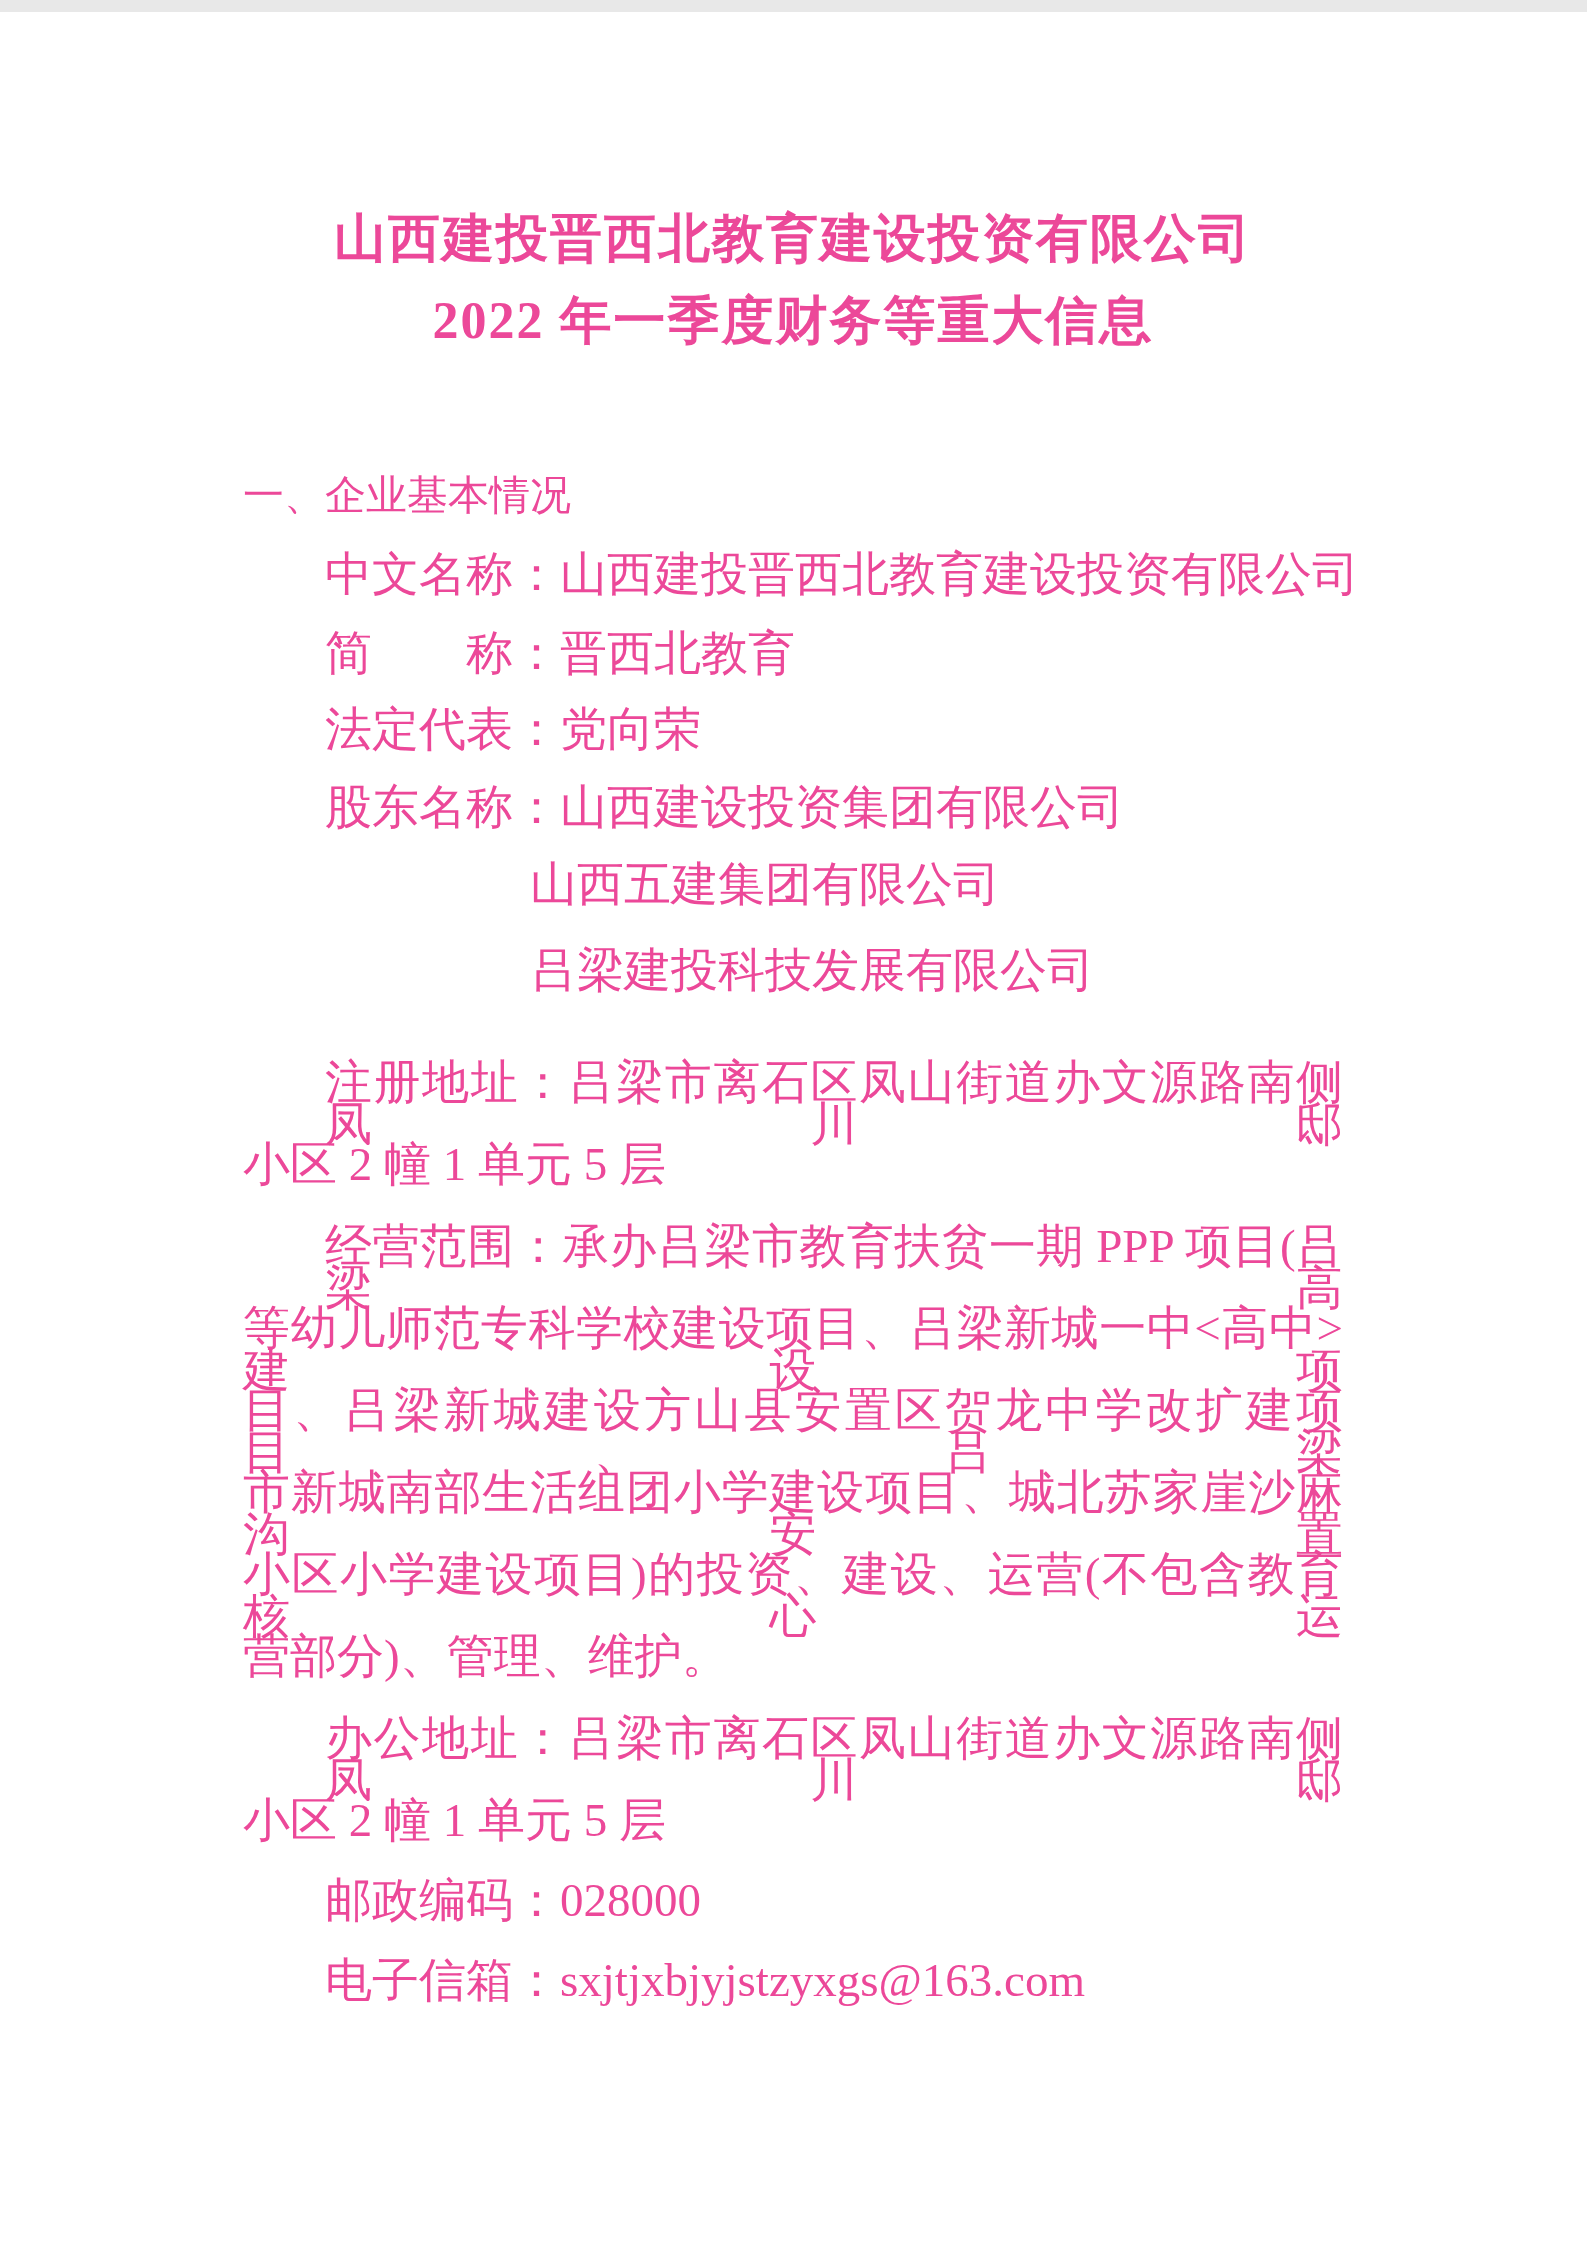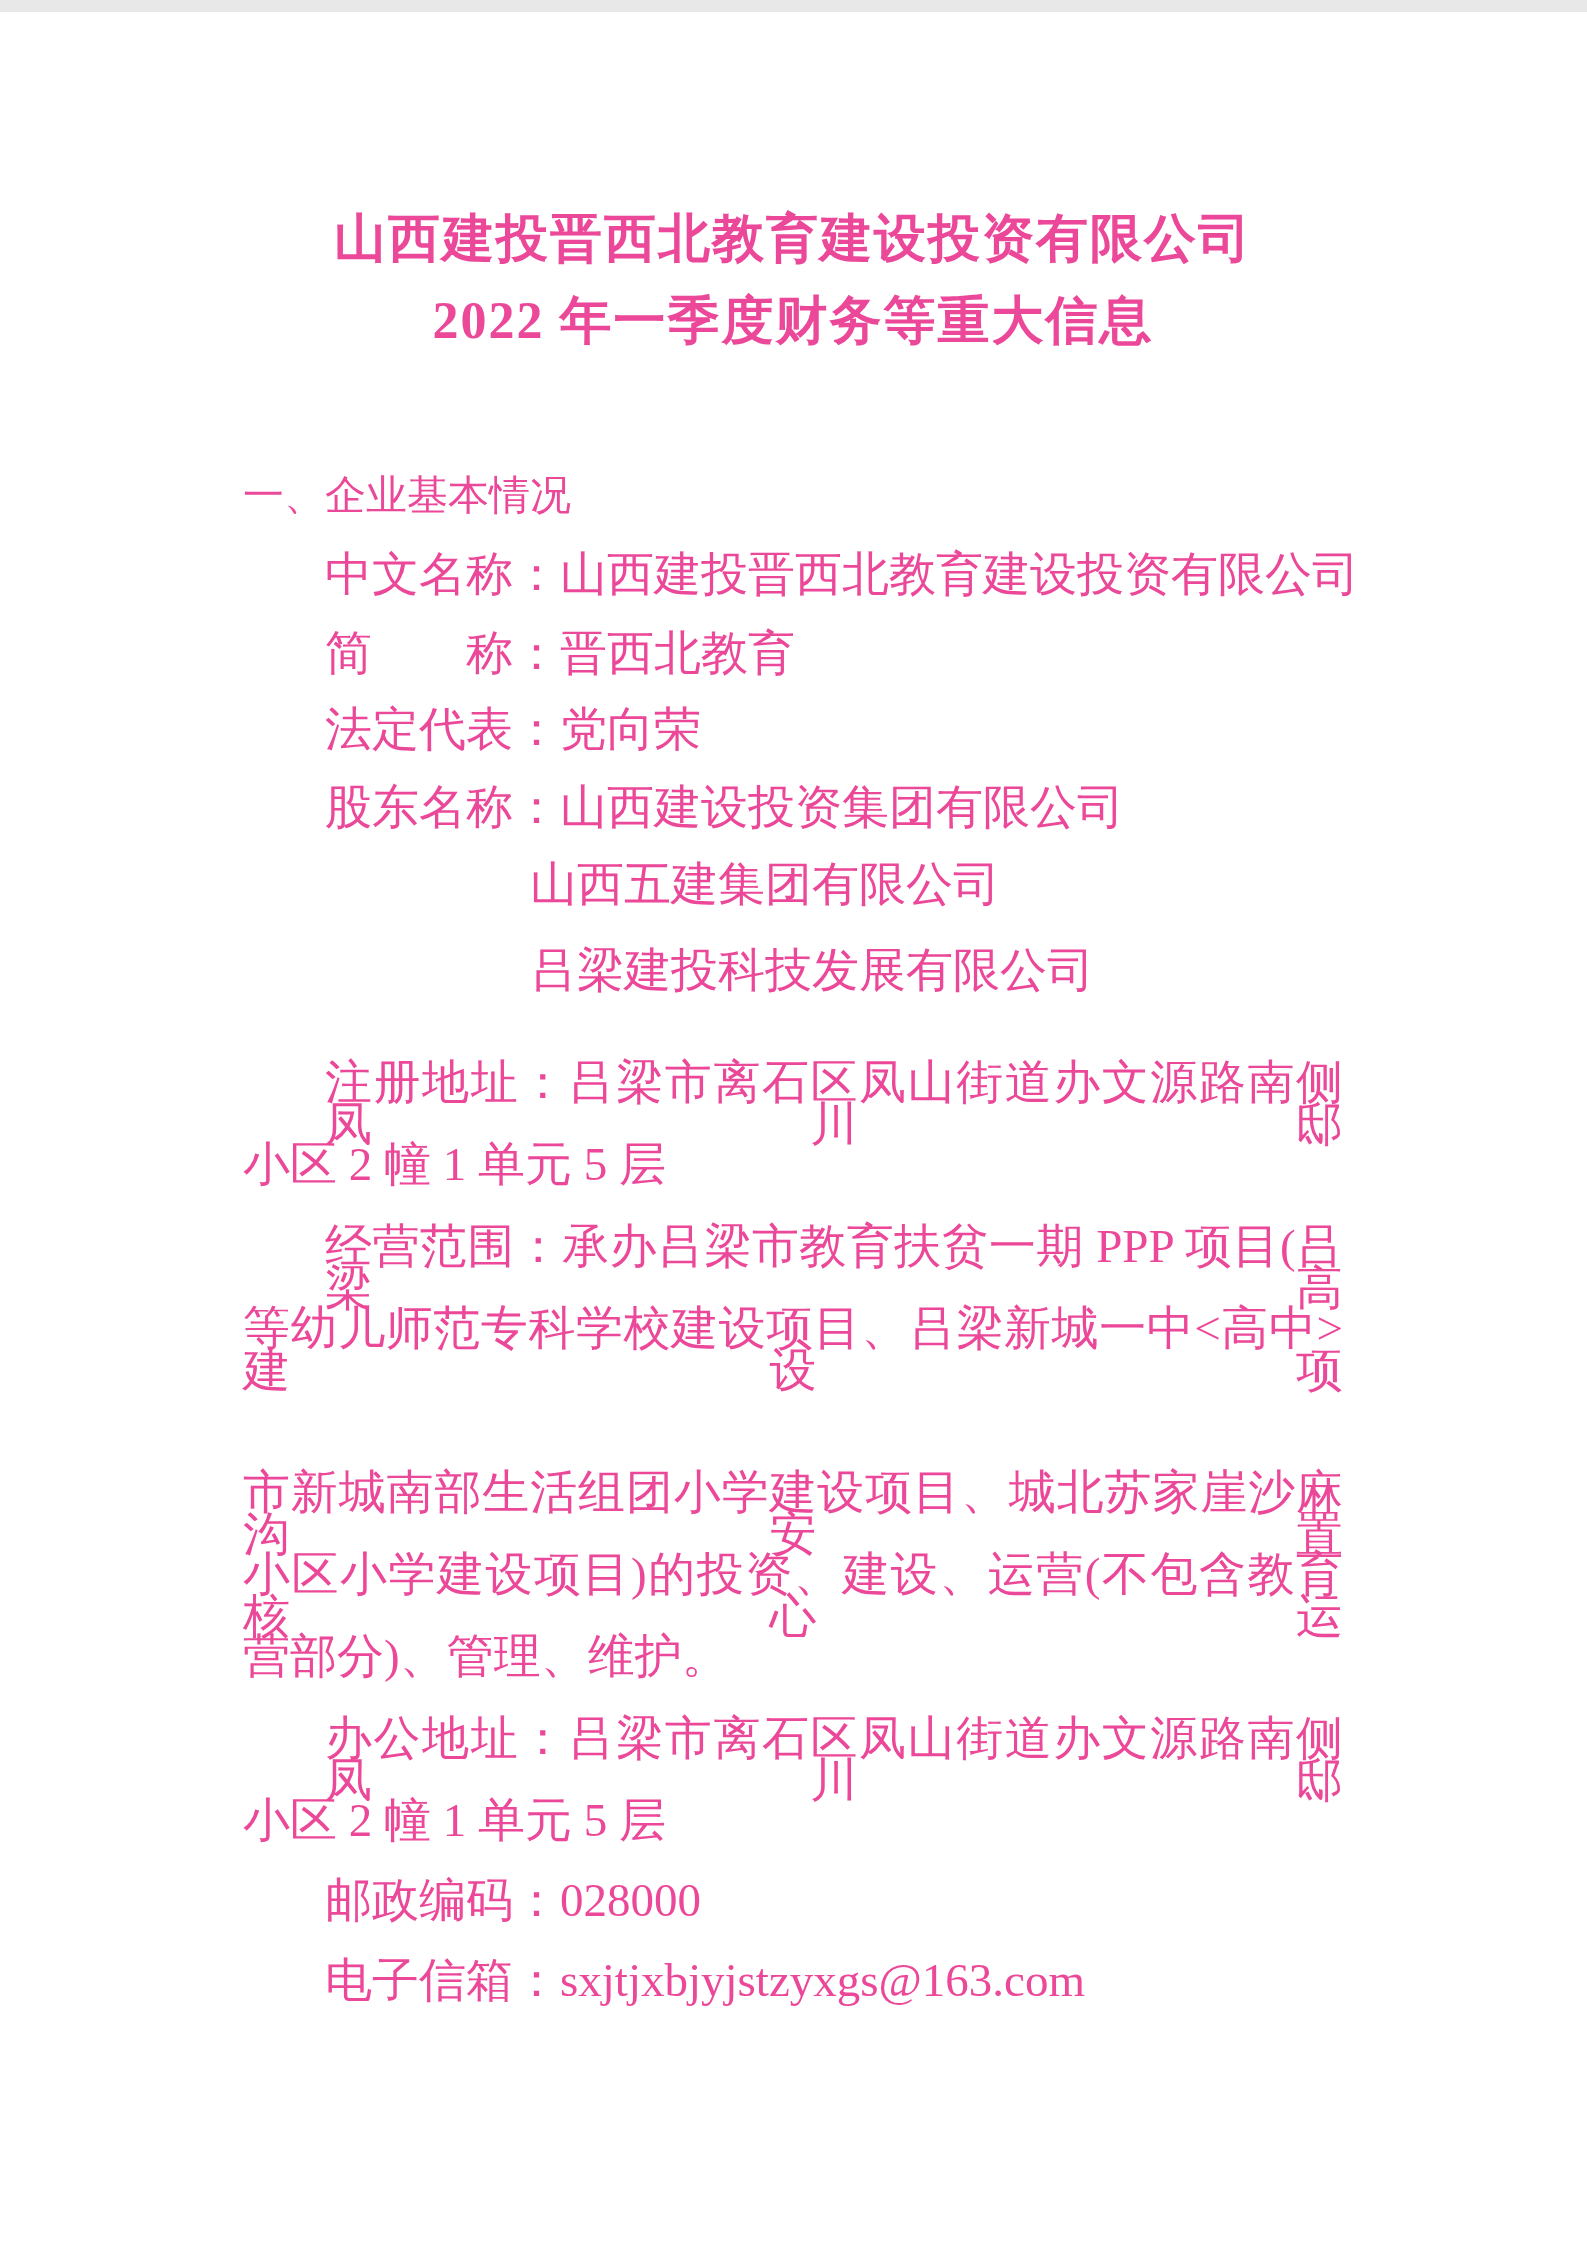--- a/index.html
+++ b/index.html
@@ -70,20 +70,21 @@
   <div class="body-line indent2" style="top:541px">中文名称：山西建投晋西北教育建设投资有限公司</div>
   <div class="body-line indent2" style="top:620px">简　　称：晋西北教育</div>
   <div class="body-line indent2" style="top:696px">法定代表：党向荣</div>
   <div class="body-line indent2" style="top:774px">股东名称：山西建设投资集团有限公司</div>
   <div class="body-line cont" style="top:851px">山西五建集团有限公司</div>
   <div class="body-line cont" style="top:937px">吕梁建投科技发展有限公司</div>
   <div class="body-line indent2 just" style="top:1049px">注册地址：吕梁市离石区凤山街道办文源路南侧凤川邸</div>
   <div class="body-line" style="top:1131px">小区 2 幢 1 单元 5 层</div>
   <div class="body-line indent2 just" style="top:1213px">经营范围：承办吕梁市教育扶贫一期 PPP 项目(吕梁高</div>
   <div class="body-line just" style="top:1295px">等幼儿师范专科学校建设项目、吕梁新城一中&lt;高中&gt;建设项</div>
+  <div class="body-line just" style="top:1377px">目、吕梁新城建设方山县安置区贺龙中学改扩建项目、吕梁</div>
   <div class="body-line just" style="top:1459px">市新城南部生活组团小学建设项目、城北苏家崖沙麻沟安置</div>
   <div class="body-line" style="top:1623px">营部分)、管理、维护。</div>
   <div class="body-line just" style="top:1541px">小区小学建设项目)的投资、建设、运营(不包含教育核心运</div>
   <div class="body-line indent2 just" style="top:1705px">办公地址：吕梁市离石区凤山街道办文源路南侧凤川邸</div>
   <div class="body-line" style="top:1787px">小区 2 幢 1 单元 5 层</div>
   <div class="body-line indent2" style="top:1867px">邮政编码：028000</div>
   <div class="body-line indent2" style="top:1947px">电子信箱：sxjtjxbjyjstzyxgs@163.com</div>
 
 </div>
 

